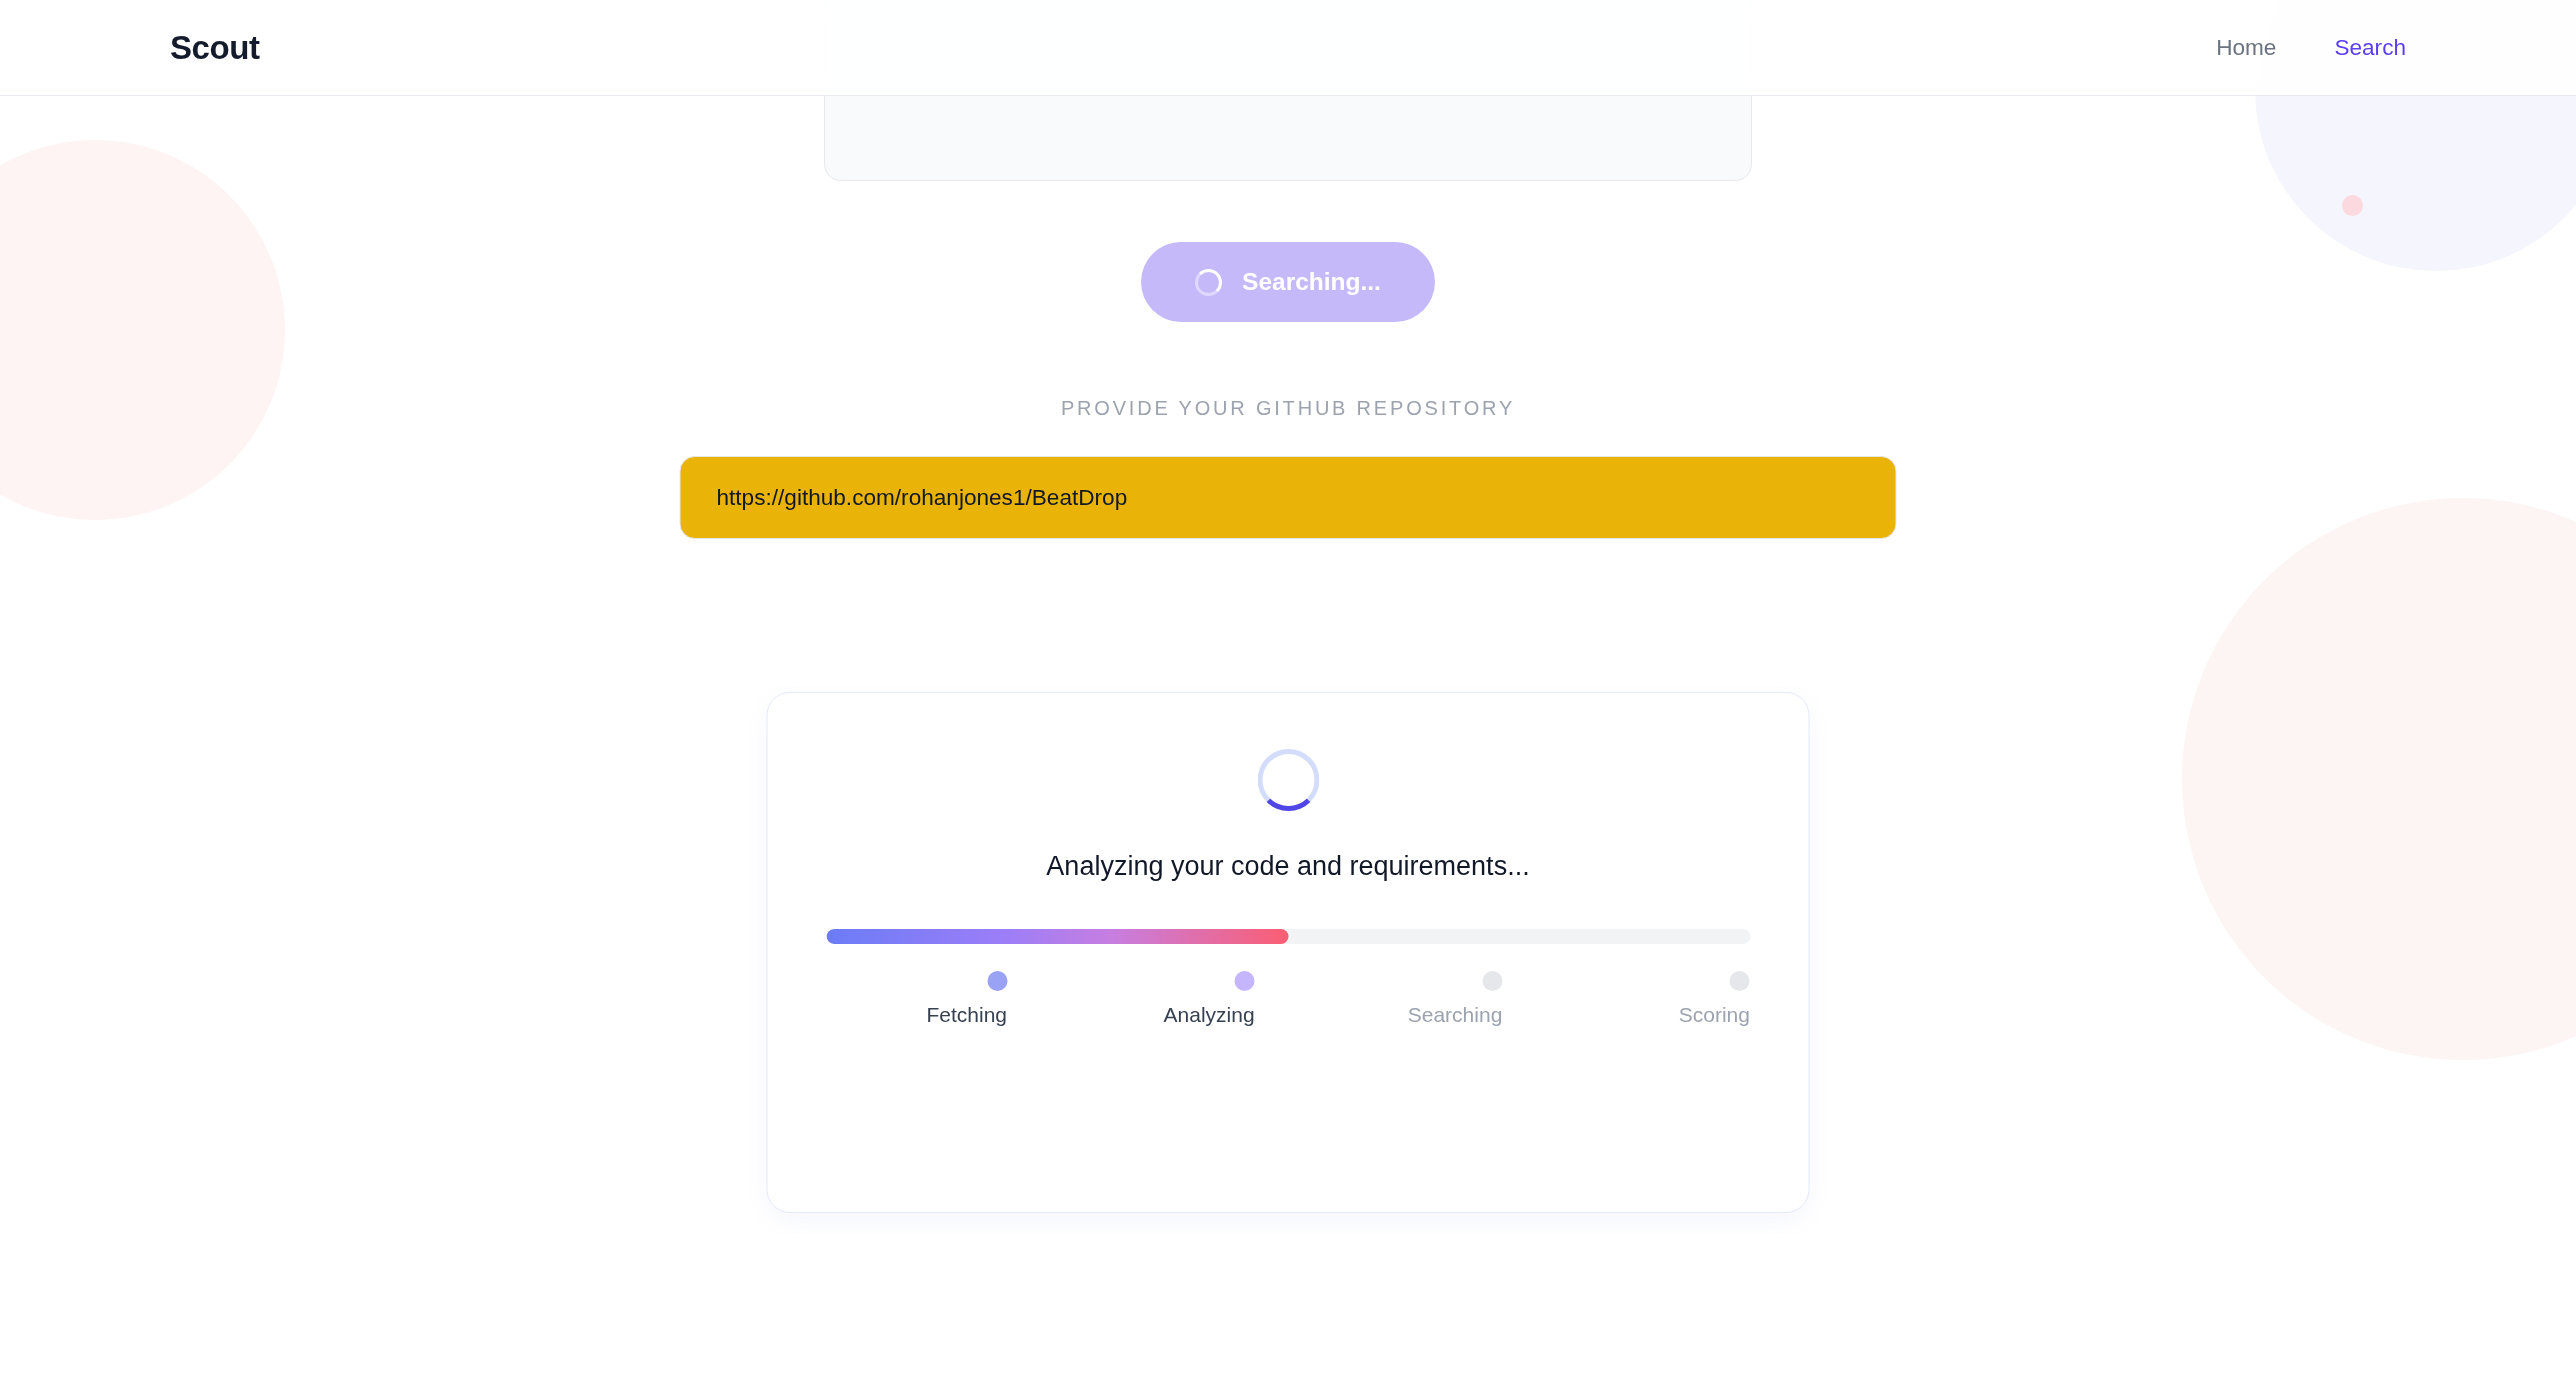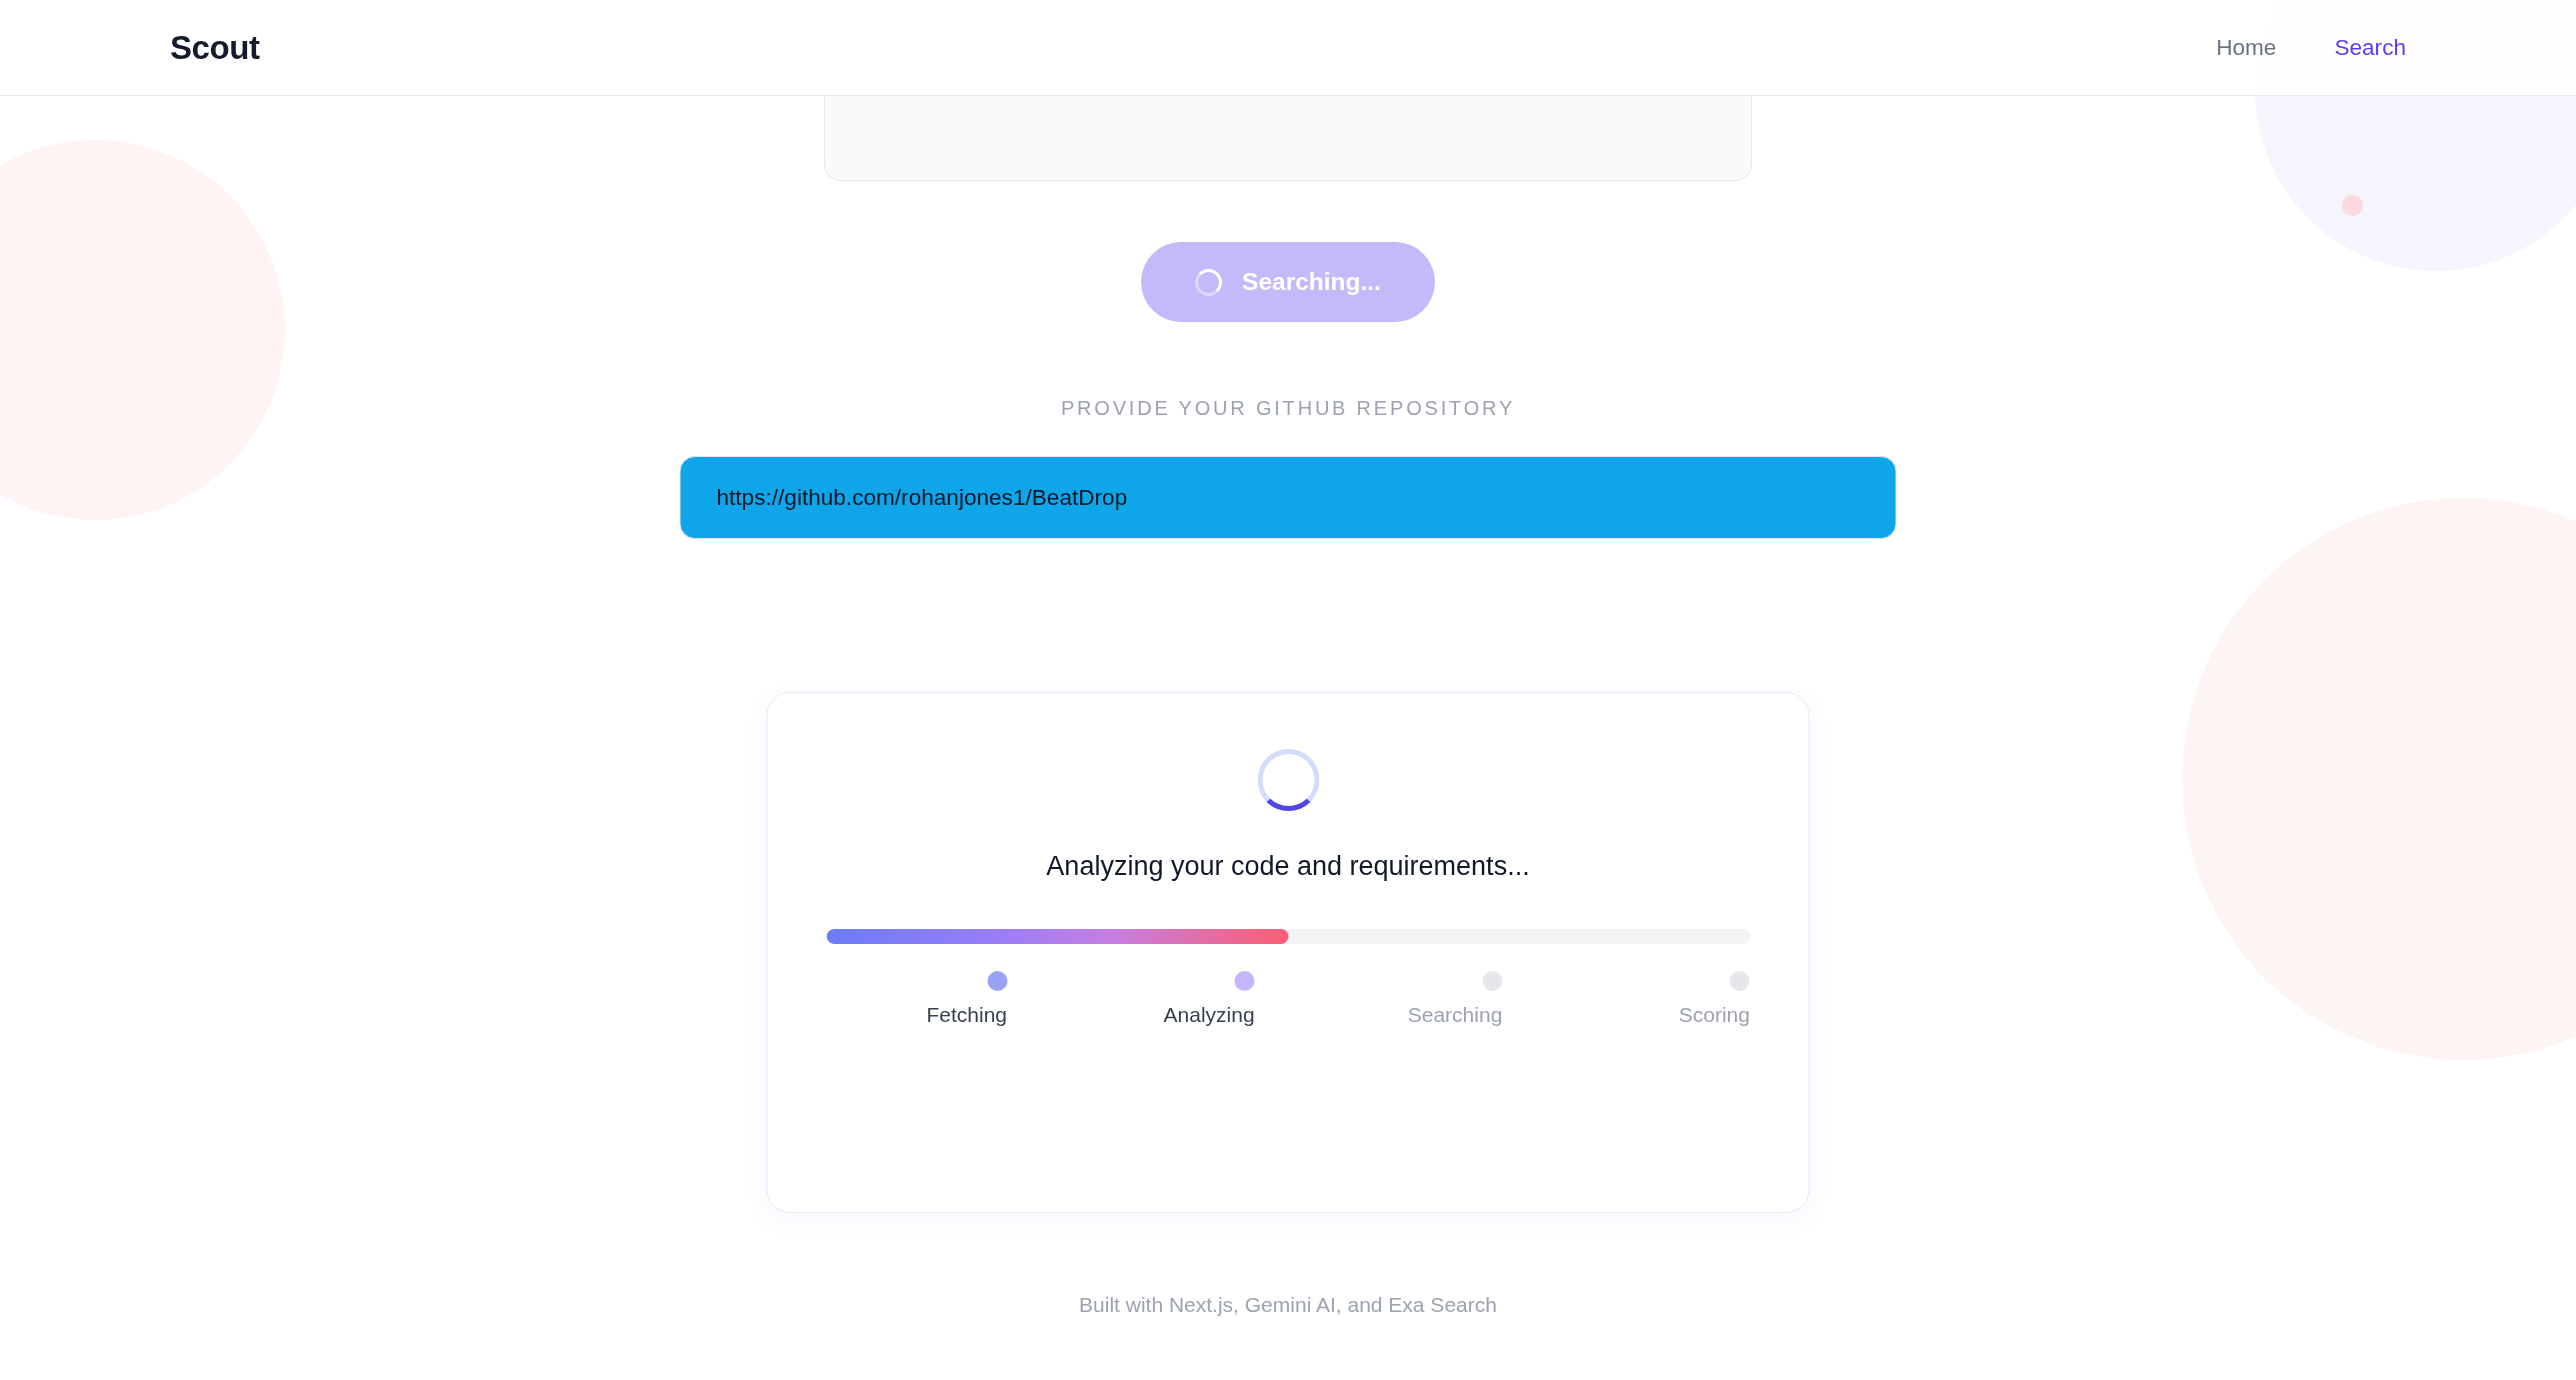--- a/index.html
+++ b/index.html
@@ -166,21 +166,21 @@
     color: #9ca3af;
     text-transform: uppercase;
   }
   .repo-input {
     position: absolute;
     left: 50%;
     transform: translateX(-50%);
     top: 456px;
     width: 1217px;
     height: 83px;
-    background: #0ea5e9;
+    background: #eab308;
     border: 0.9px solid #e4e6ea;
     border-radius: 15.4px;
     padding: 0 36px;
     font-size: 22.6px;
     color: #111827;
     font-family: "Liberation Sans", sans-serif;
     outline: none;
   }
   .repo-input::placeholder { color: #9ca3af; }
 
@@ -312,21 +312,20 @@
         <span class="step-dot"></span>
         <span class="step-label">Searching</span>
       </div>
       <div class="step">
         <span class="step-dot"></span>
         <span class="step-label">Scoring</span>
       </div>
     </div>
   </div>
 
-  <div class="site-footer">Built with Next.js, Gemini AI, and Exa Search</div>
 </div>
 
 <header class="site-header">
   <div class="brand">Scout</div>
   <nav class="nav">
     <a class="nav-link" href="#">Home</a>
     <a class="nav-link active" href="#">Search</a>
   </nav>
 </header>
 

